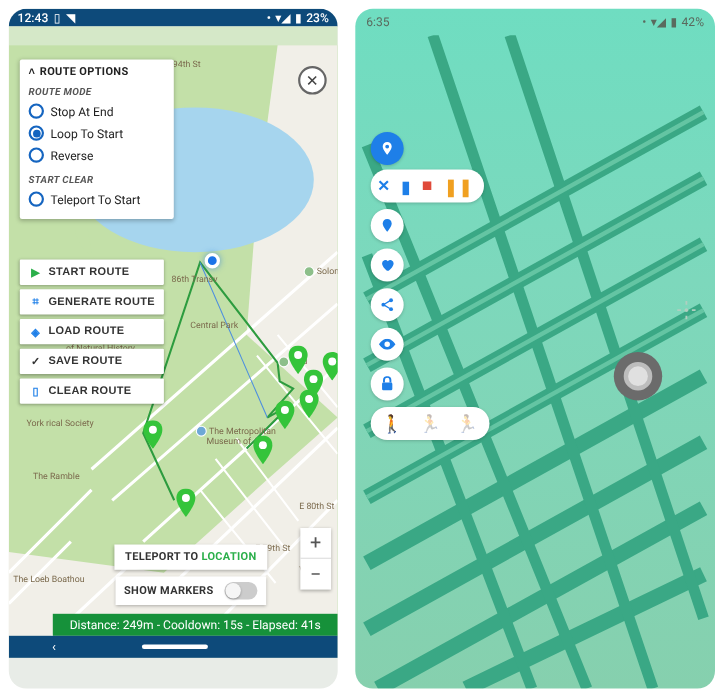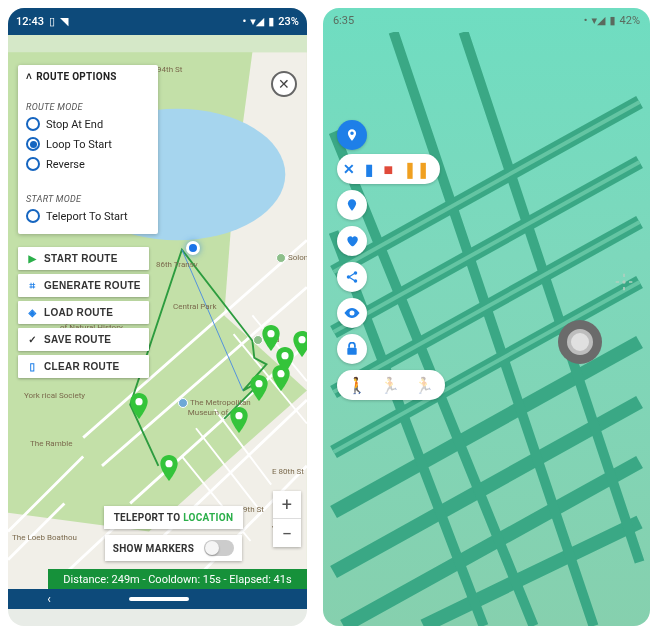--- a/index.html
+++ b/index.html
@@ -2,33 +2,33 @@
 <html><head>
 <meta charset="utf-8">
 <style>
 * { margin: 0; padding: 0; box-sizing: border-box; }
 body { font-family: Roboto, Arial, sans-serif; background: #fff; display: flex; gap: 16px; padding: 8px; }
 .phone { border-radius: 16px; overflow: hidden; position: relative; height: 618px; }
 .phone1 { width: 318px; background: #e8ece7; }
 .phone2 { width: 348px; background: linear-gradient(180deg, #6fddc1 0%, #7dd8bc 40%, #86d0ae 100%); }
 
 
-.status-dark { background: #0d4a7a; color: #fff; height: 27px; display: flex; align-items: center; justify-content: space-between; padding: 0 8px; font-size: 11px; font-weight: 500; }
+.status-dark { background: #0d4a7a; color: #fff; height: 16px; display: flex; align-items: center; justify-content: space-between; padding: 0 8px; font-size: 11px; font-weight: 500; }
 .status-dark .right, .status-light .right { display: flex; align-items: center; gap: 4px; }
 .status-light { height: 24px; display: flex; align-items: center; justify-content: space-between; padding: 0 10px; font-size: 11px; color: #5a6a5e; }
 
 
 .map1 { position: relative; width: 100%; height: 574px; background: #d5e8c8; }
 .map1 svg.mapbg { position: absolute; inset: 0; width: 100%; height: 100%; }
 
 .close-btn { position: absolute; top: 36px; right: 10px; width: 26px; height: 26px; border-radius: 50%; background: #fff; border: 2px solid #666; display: flex; align-items: center; justify-content: center; font-size: 14px; color: #444; }
 
 .panel { position: absolute; top: 30px; left: 10px; width: 140px; background: #fff; border-radius: 2px; box-shadow: 0 1px 4px rgba(0,0,0,.25); padding: 6px 8px 8px; font-size: 11px; }
 .panel-header { display: flex; align-items: center; gap: 4px; font-weight: 700; font-size: 10px; color: #222; margin-bottom: 4px; letter-spacing: .3px; }
-.panel-sub { font-size: 9px; font-weight: 400; font-style: italic; color: #555; margin: 20px 0 2px; letter-spacing: .3px; }
+.panel-sub { font-size: 9px; font-weight: 700; font-style: italic; color: #555; margin: 8px 0 2px; letter-spacing: .3px; }
 .radio-row { display: flex; align-items: flex-end; gap: 6px; padding: 3px 0; font-size: 11px; color: #222; }
 .radio { width: 14px; height: 14px; border: 2px solid #1565c0; border-radius: 50%; display: inline-flex; align-items: center; justify-content: center; flex-shrink:0;}
 .radio.sel::after { content: ''; width: 7px; height: 7px; background: #1565c0; border-radius: 50%; }
 
 .btn-stack { position: absolute; left: 10px; top: 212px; display: flex; flex-direction: column; gap: 4px; }
 .btn { background: #fff; border: none; box-shadow: 0 1px 3px rgba(0,0,0,.3); padding: 5px 8px; font-size: 10px; font-weight: 700; color: #333; display: flex; align-items: center; gap: 5px; letter-spacing: .3px; border-radius: 1px; }
 .btn .ic { width: 13px; height: 13px; display: inline-flex; align-items: center; justify-content: center; }
 
 .bottom-ctrls { position: absolute; bottom: 48px; left: 0; right: 0; display: flex; flex-direction: column; align-items: center; gap: 6px; margin-left: 32px; }
 .tele-btn { background: #fff; box-shadow: 0 1px 3px rgba(0,0,0,.3); padding: 6px 10px; font-size: 10px; font-weight: 700; color: #333; letter-spacing: .3px; }
@@ -163,21 +163,21 @@
           <span>Stop At End</span>
         </div>
       <div class="radio-row">
           <span class="radio sel"></span>
           <span>Loop To Start</span>
         </div>
       <div class="radio-row">
           <span class="radio"></span>
           <span>Reverse</span>
         </div>
-      <div class="panel-sub">START MODE</div>
+      <div class="panel-sub">START CLEAR</div>
       <div class="radio-row">
           <span class="radio"></span>
           <span>Teleport To Start</span>
         </div>
     </div>
 
     <div class="btn-stack">
       <button class="btn">
           <span class="ic" style="color:#2baf4a">▶</span>
           <span>START ROUTE</span>

